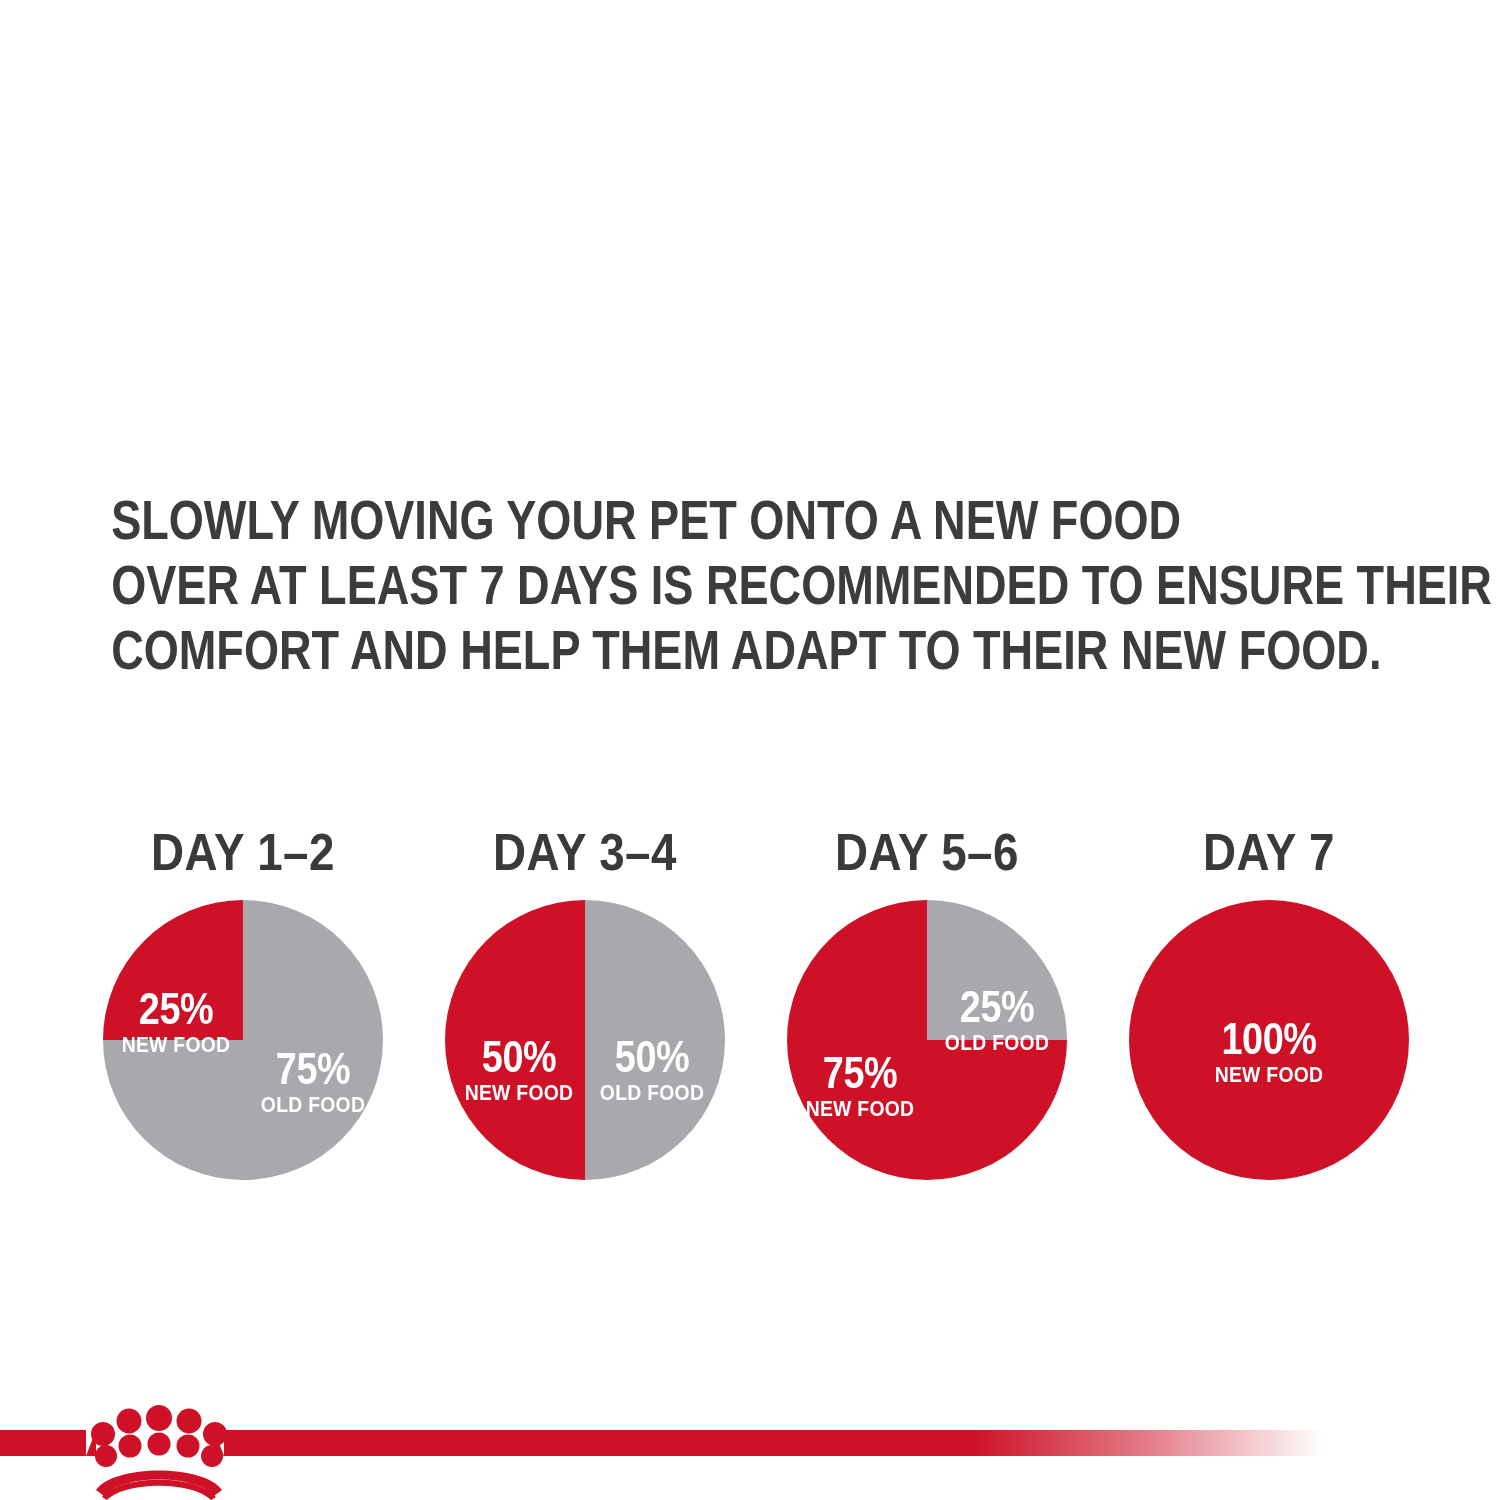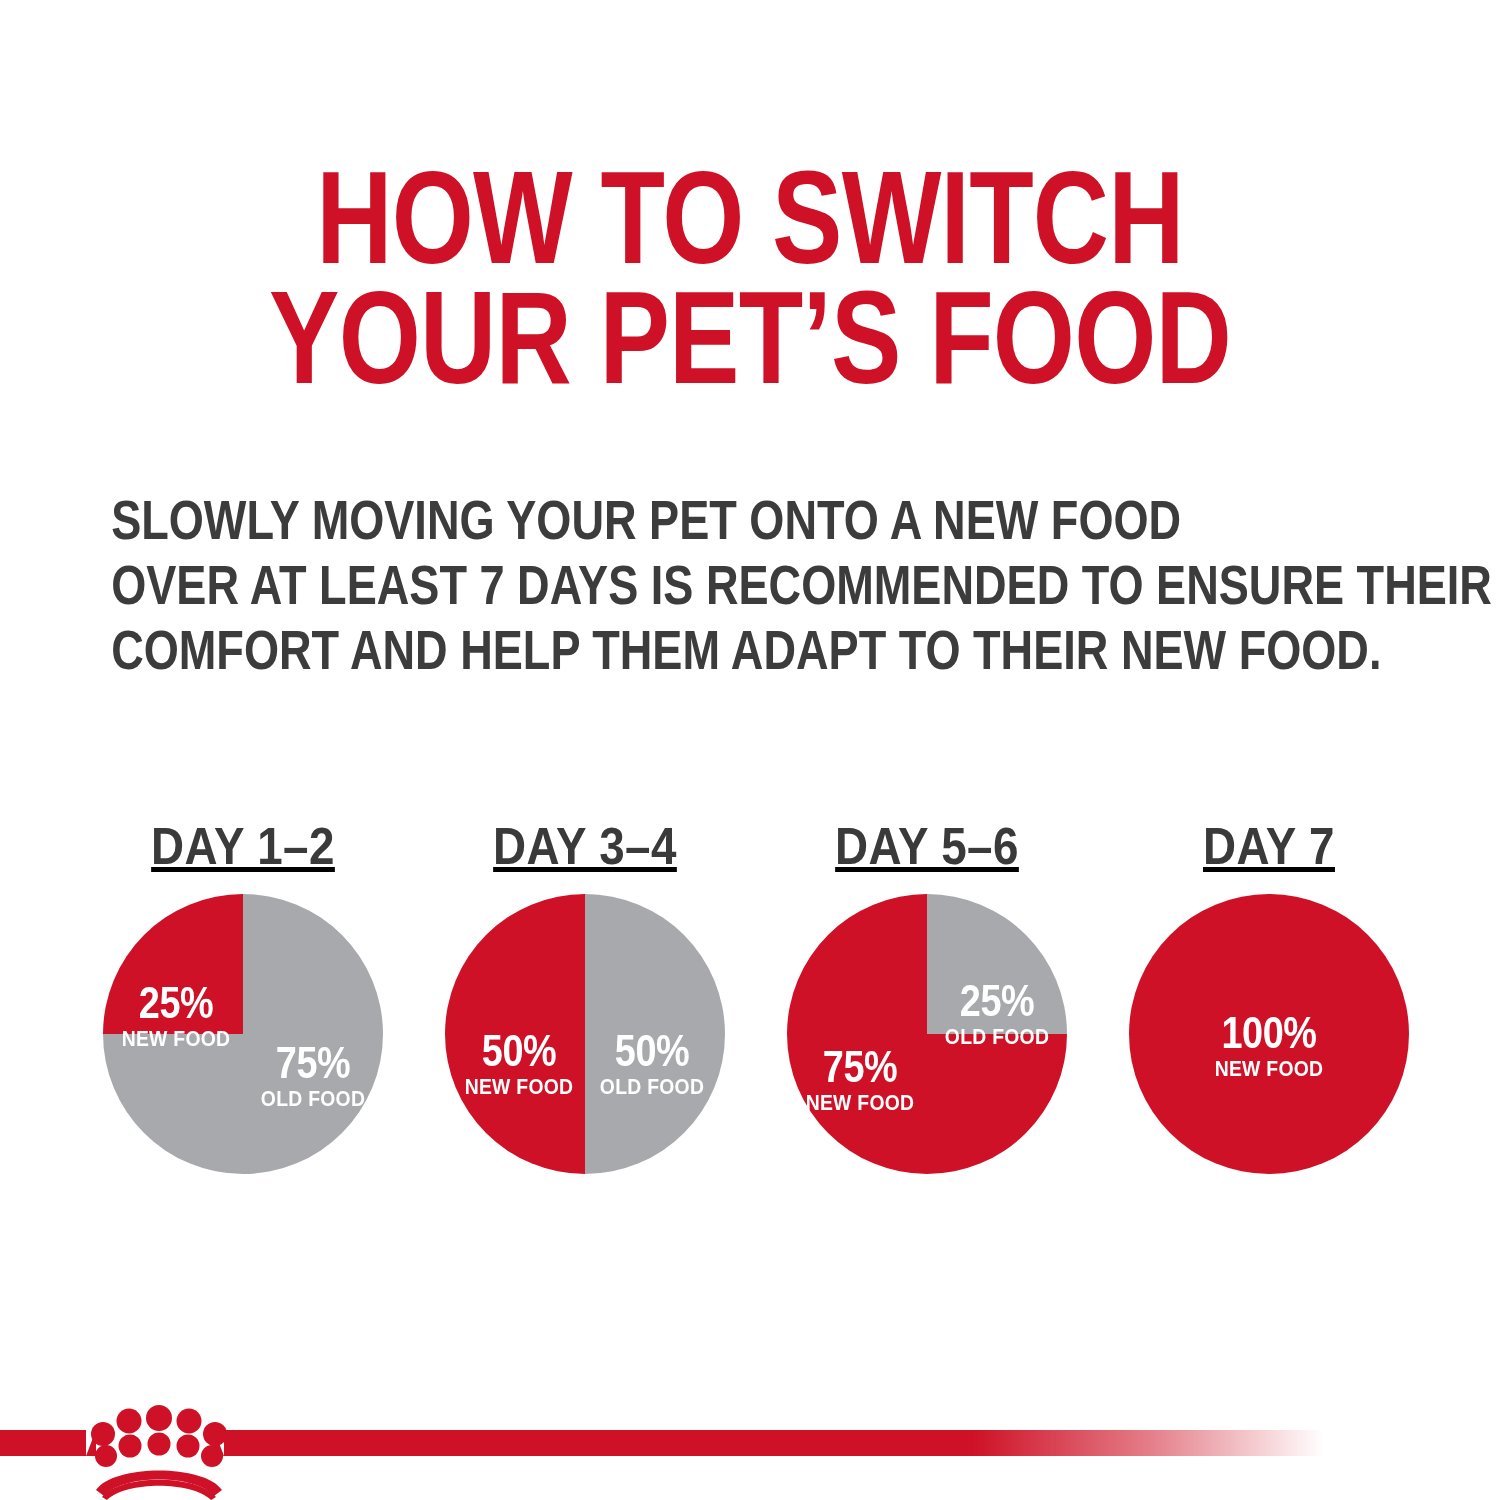--- a/index.html
+++ b/index.html
@@ -65,24 +65,23 @@
   
   .pie-row {
     position: absolute;
     top: 818px;
     left: 0;
     width: 1500px;
     height: 400px;
   }
   .pie-cell {
     position: absolute;
-    top: 0;
+    top: 6px;
     width: 342px;
     text-align: center;
-    text-decoration: underline;
   }
   .pie-cell.c0 { left: 72px;  }
   .pie-cell.c1 { left: 414px; }
   .pie-cell.c2 { left: 756px; }
   .pie-cell.c3 { left: 1098px;}
 
   .day-label {
     color: #3A3A3A;
     font-family: "Liberation Sans Narrow", "Liberation Sans", "DejaVu Sans Condensed", sans-serif;
     font-weight: 700;
@@ -198,24 +197,20 @@
     top: -2px;
     width: 150px;
     height: 96px;
   }
 </style>
 </head>
 <body>
 
 <div class="page">
 
-  <div class="title-block">
-    <div class="title-line">HOW TO SWITCH</div>
-    <div class="title-line">YOUR PET’S FOOD</div>
-  </div>
 
   <div class="subtitle-block">
     <div class="subtitle-line">SLOWLY MOVING YOUR PET ONTO A NEW FOOD</div>
     <div class="subtitle-line">OVER AT LEAST 7 DAYS IS RECOMMENDED TO ENSURE THEIR</div>
     <div class="subtitle-line">COMFORT AND HELP THEM ADAPT TO THEIR NEW FOOD.</div>
   </div>
 
   <div class="pie-row">
 
     <div class="pie-cell c0">

